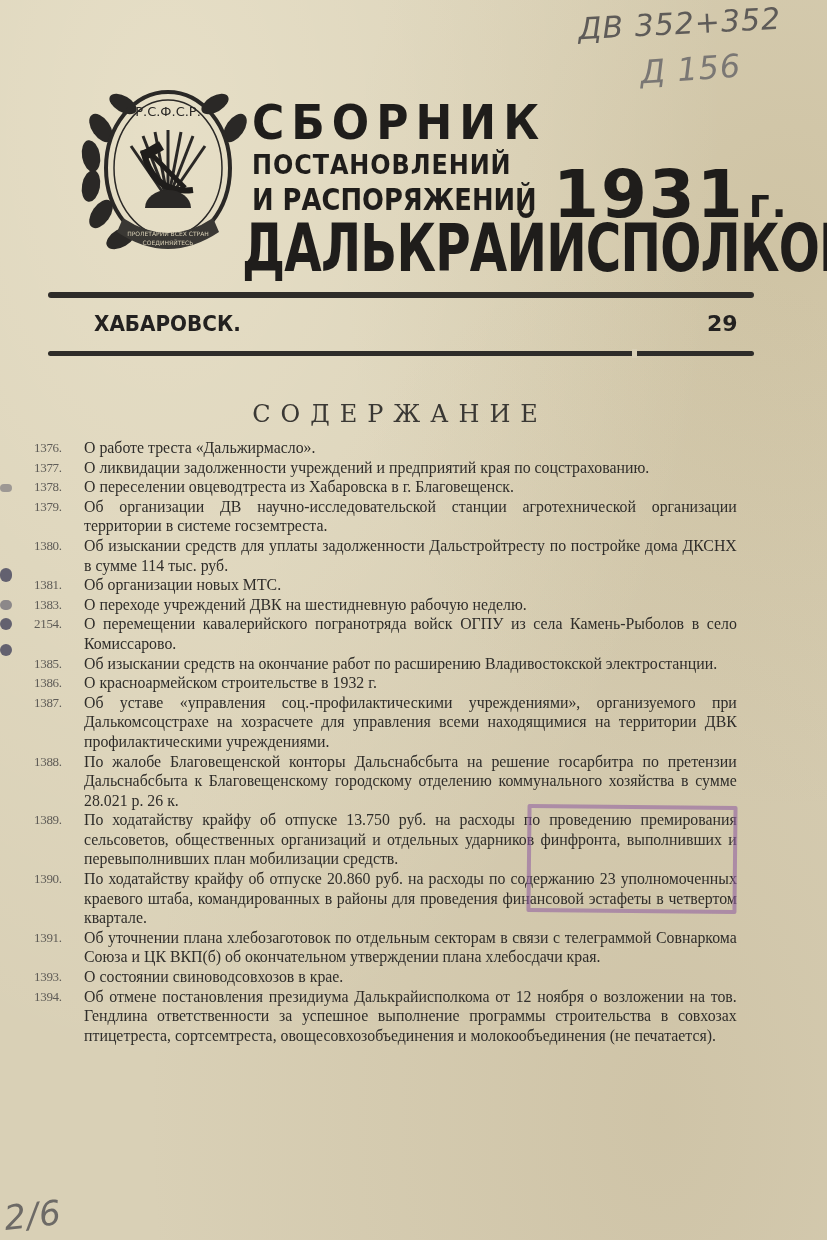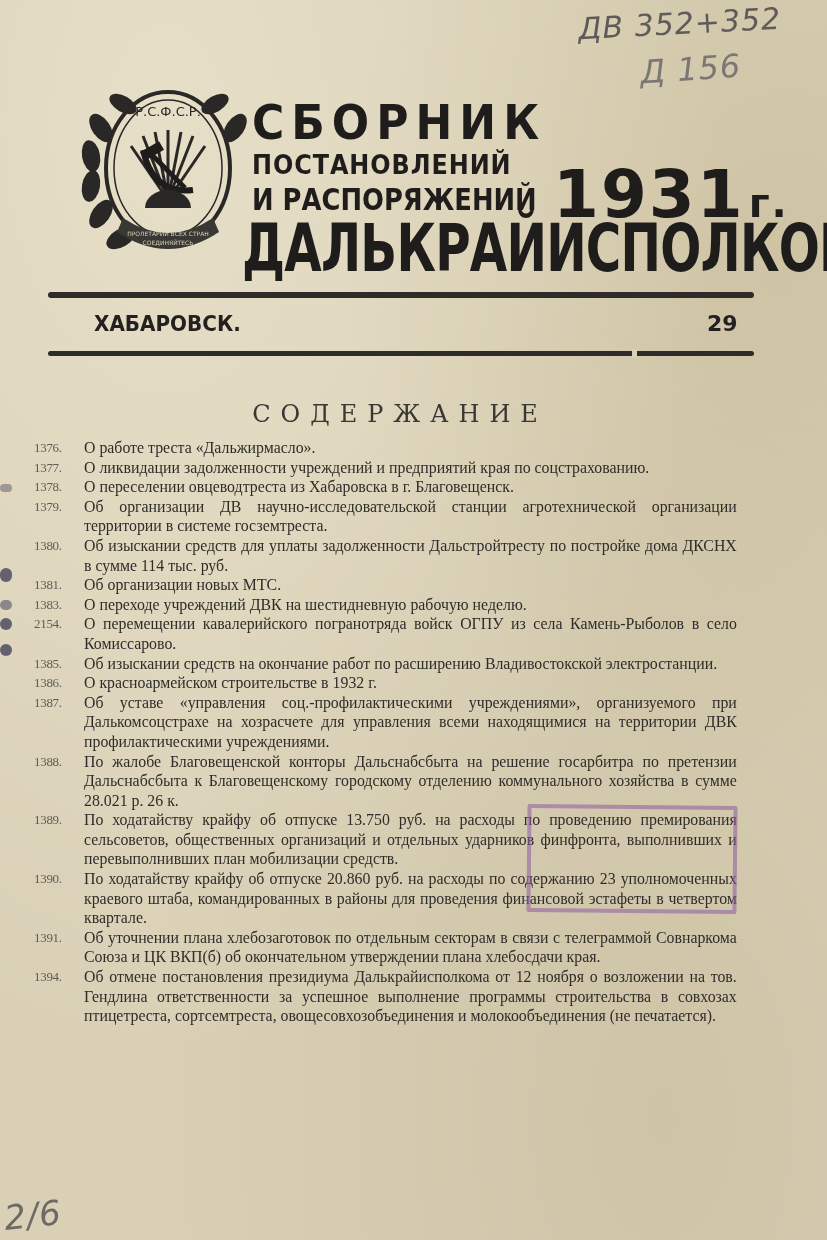--- a/index.html
+++ b/index.html
@@ -373,20 +373,24 @@
       </li>
     <li class="toc-item">
         <span class="toc-num">1390.</span>
         <span class="toc-text">По ходатайству крайфу об отпуске 20.860 руб. на расходы по содержанию 23 уполномоченных краевого штаба, командированных в районы для проведения финансовой эстафеты в четвертом квартале.</span>
       </li>
     <li class="toc-item">
         <span class="toc-num">1391.</span>
         <span class="toc-text">Об уточнении плана хлебозаготовок по отдельным секторам в связи с телеграммой Совнаркома Союза и ЦК ВКП(б) об окончательном утверждении плана хлебосдачи края.</span>
       </li>
     <li class="toc-item">
+        <span class="toc-num">1393.</span>
+        <span class="toc-text">О состоянии свиноводсовхозов в крае.</span>
+      </li>
+    <li class="toc-item">
         <span class="toc-num">1394.</span>
         <span class="toc-text">Об отмене постановления президиума Далькрайисполкома от 12 ноября о возложении на тов. Гендлина ответственности за успешное выполнение программы строительства в совхозах птицетреста, сортсемтреста, овощесовхозобъединения и молокообъединения (не печатается).</span>
       </li>
   </ol>
 
   <div class="stamp"></div>
 
 </div>
 
 </body></html>

